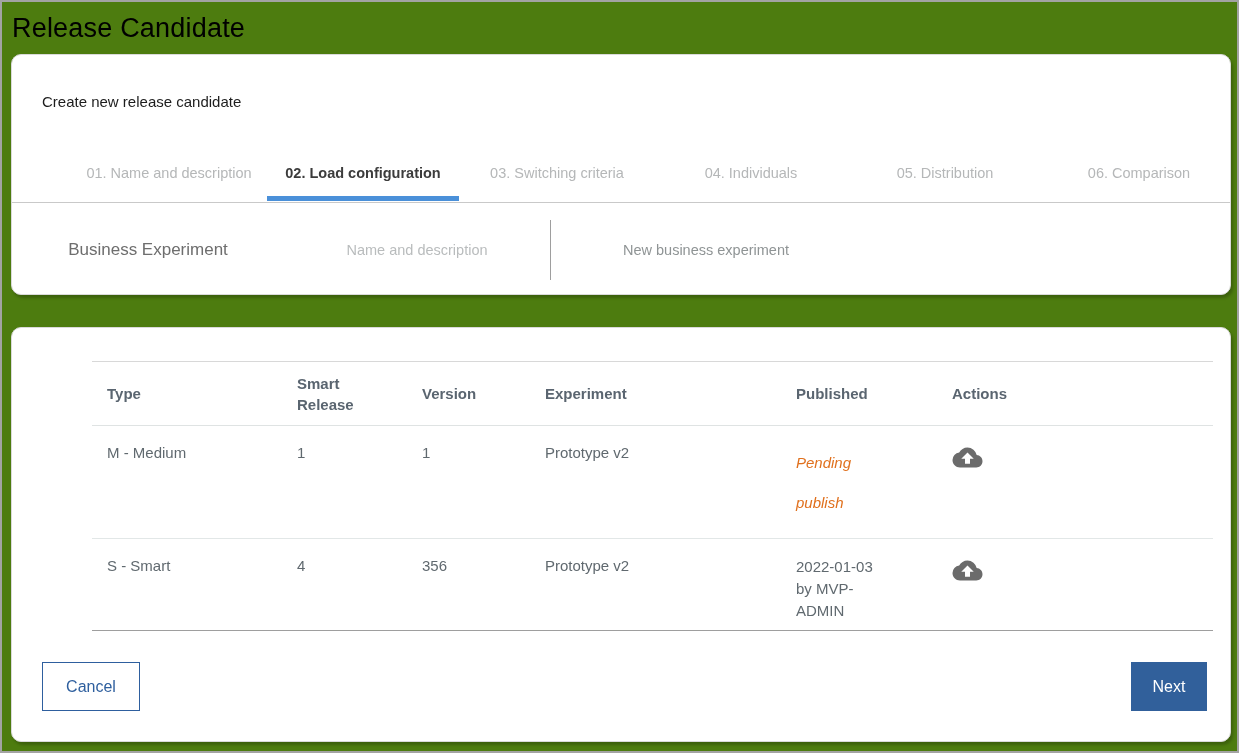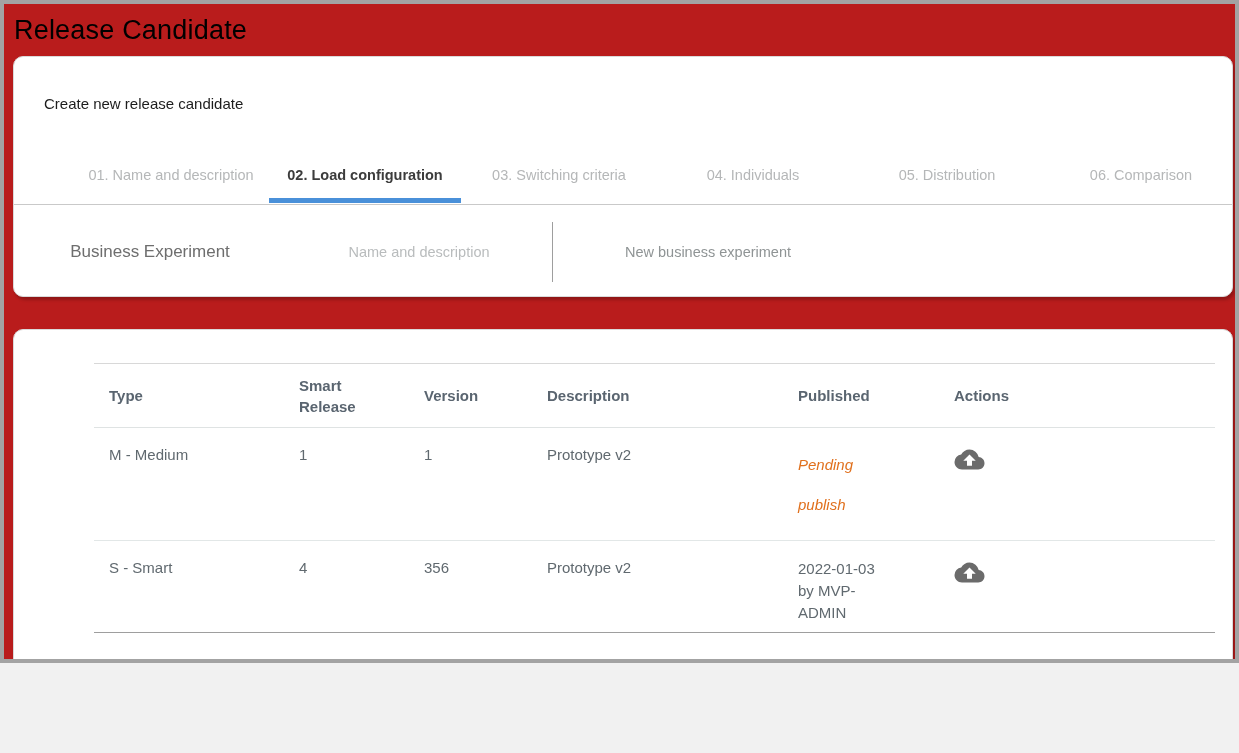--- a/index.html
+++ b/index.html
@@ -3,23 +3,23 @@
 <meta charset="utf-8">
 <style>
   * { box-sizing: border-box; margin: 0; padding: 0; }
   html, body { width: 1239px; height: 753px; }
   body {
     font-family: "Liberation Sans", sans-serif;
     background: #f1f1f1;
   }
   .screen {
     position: relative;
-    width: 1239px; height: 663px;
-    border: 4px solid #a3a3a3;
-    background: #b91c1c;
+    width: 1239px; height: 753px;
+    border: 2px solid #a3a3a3;
+    background: #4d7c0f;
     overflow: hidden;
   }
   .page-title {
     position: absolute; left: 10px; top: 11px;
     font-size: 27px; font-weight: 400; color: #000;
     letter-spacing: 0.2px;
   }
   .card {
     position: absolute; left: 9px; width: 1220px;
     background: #ffffff;
@@ -152,21 +152,21 @@
           <col class="c-pub">
           <col class="c-act">
       </colgroup>
       <thead>
         <tr>
           <th>Type</th>
           <th>
             <span class="wrap-narrow">Smart Release</span>
           </th>
           <th>Version</th>
-          <th>Description</th>
+          <th>Experiment</th>
           <th>Published</th>
           <th>Actions</th>
         </tr>
       </thead>
       <tbody>
         <tr class="row-1">
           <td>M - Medium</td>
           <td>1</td>
           <td>1</td>
           <td>Prototype v2</td>

